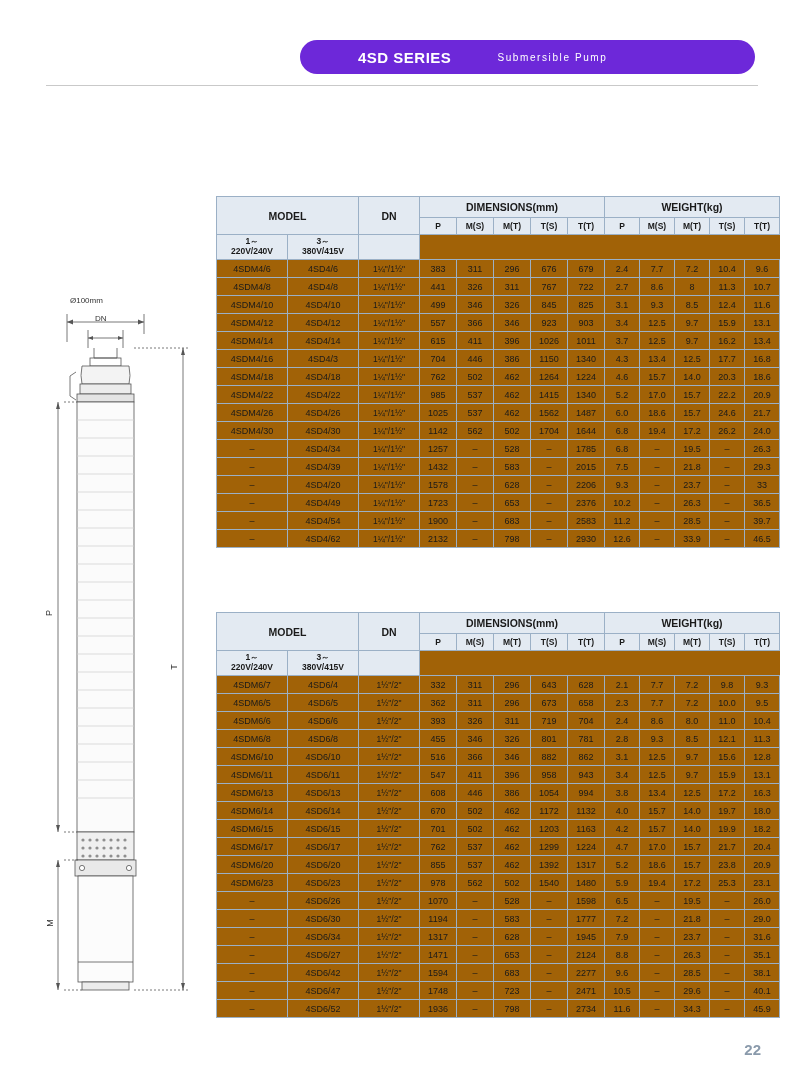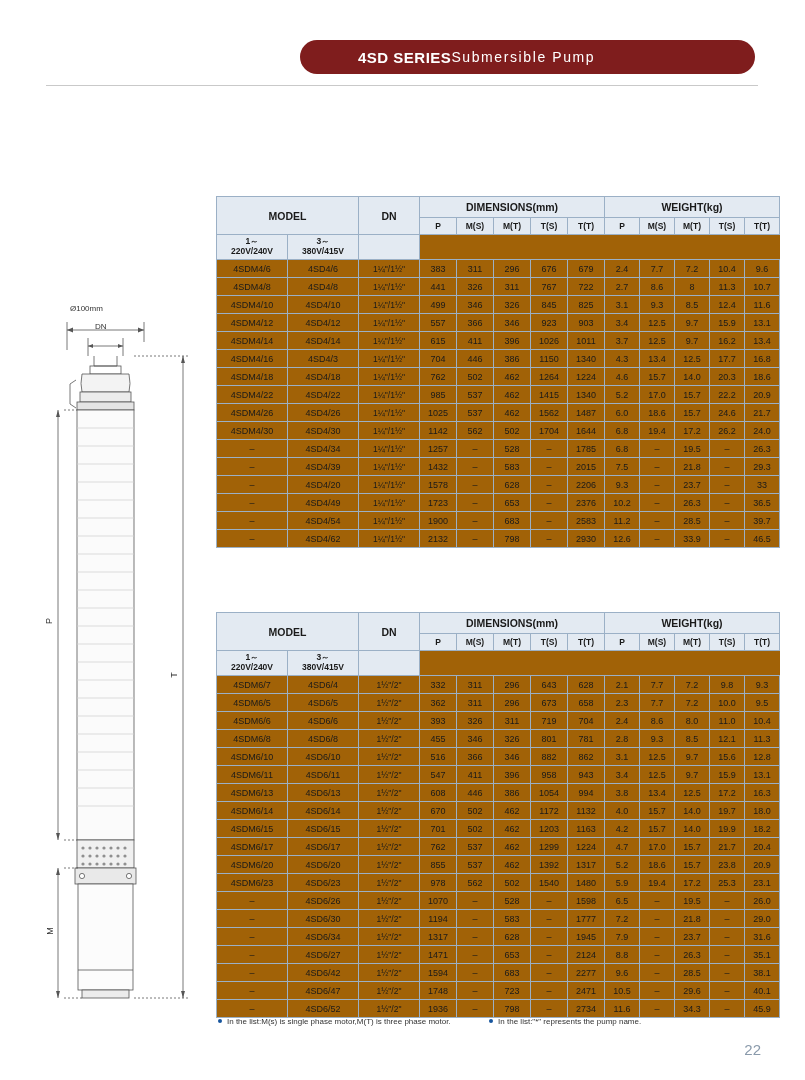--- a/index.html
+++ b/index.html
@@ -23,36 +23,37 @@
     left: 0;
     width: 805px;
     height: 52px;
   }
   .header-banner {
     position: absolute;
     left: 300px;
     top: 0;
     width: 455px;
     height: 34px;
-    background: #7f1d1d;
+    background: #6d28d9;
     border-radius: 17px 17px 17px 17px;
     display: flex;
     align-items: center;
   }
   .header-series {
     color: #ffffff;
     font-size: 15px;
     font-weight: bold;
     letter-spacing: 0.5px;
     margin-left: 58px;
   }
   .header-sub {
     color: #ffffff;
-    font-size: 14px;
+    font-size: 10px;
     letter-spacing: 1.6px;
+    margin-left: 46px;
   }
   .header-rule {
     position: absolute;
     left: 46px;
     top: 45px;
     width: 712px;
     height: 1px;
     background: #c9c9c9;
   }
 
@@ -96,21 +97,21 @@
   .data-table tbody td { height: 17px; }
   .data-table tbody td.model { width: 70px; }
   .data-table tbody td.dn { width: 60px; font-size: 8.5px; }
   .data-table tbody td.num { width: 36px; }
   .data-table tbody td.numw { width: 34px; }
 
   
   .drawing {
     position: absolute;
     left: 20px;
-    top: 280px;
+    top: 272px;
     width: 200px;
     height: 730px;
   }
 
   
   .notes {
     position: absolute;
     left: 218px;
     top: 1016px;
     width: 560px;
@@ -128,21 +129,21 @@
     vertical-align: 1px;
   }
   .note-gap { display: inline-block; width: 34px; }
 
   
   .page-num {
     position: absolute;
     right: 44px;
     bottom: 22px;
     font-size: 15px;
-    font-weight: normal;
+    font-weight: bold;
     color: #8a9aab;
   }
 </style>
 </head>
 <body>
 
 <div class="header-wrap">
   <div class="header-banner">
     <span class="header-series">4SD SERIES</span>
     <span class="header-sub">Submersible Pump</span>
@@ -852,20 +853,15 @@
         <td class="numw">11.6</td>
         <td class="numw">–</td>
         <td class="numw">34.3</td>
         <td class="numw">–</td>
         <td class="numw">45.9</td>
       </tr>
     </tbody>
 </table>
 
 <div class="notes">
-  <div class="row">
-    <span class="bullet"></span><span>In the list:M(s) is single phase motor,M(T) is three phase motor.</span>
-    <span class="note-gap"></span>
-    <span class="bullet"></span><span>In the list:"*" represents the pump name.</span>
-  </div>
 </div>
 
 <div class="page-num">22</div>
 
 </body></html>

